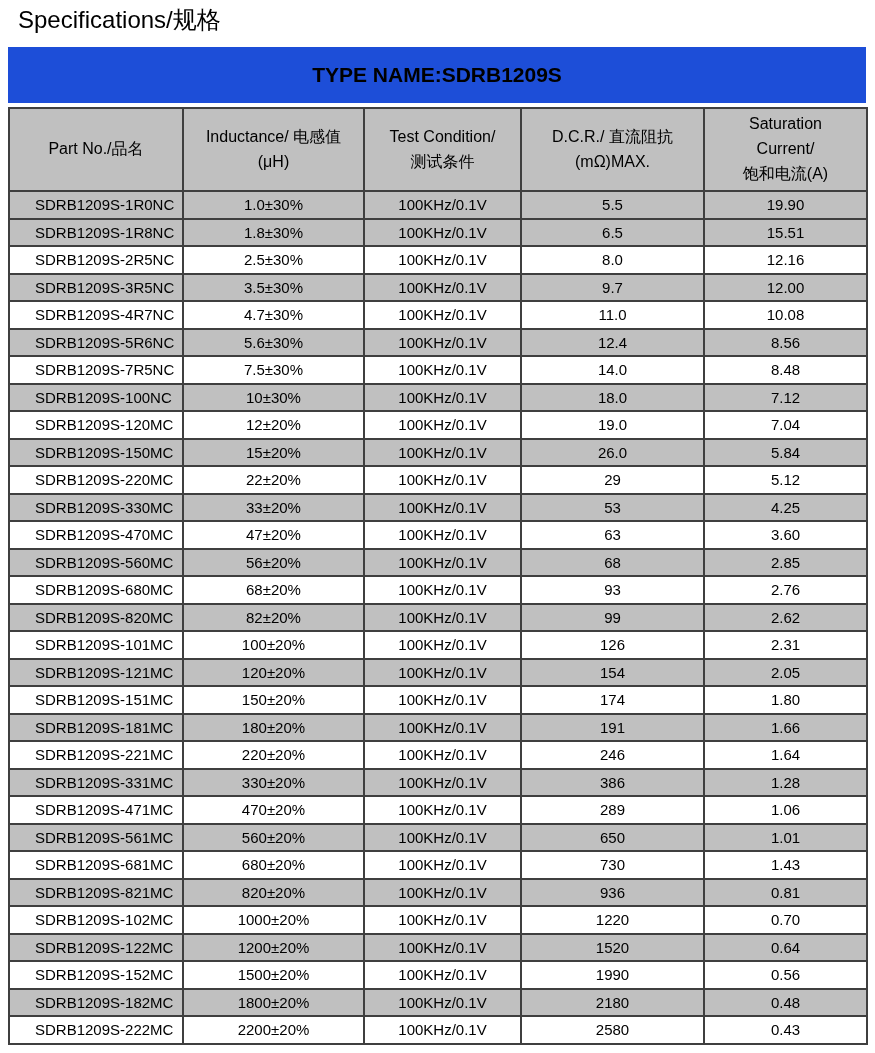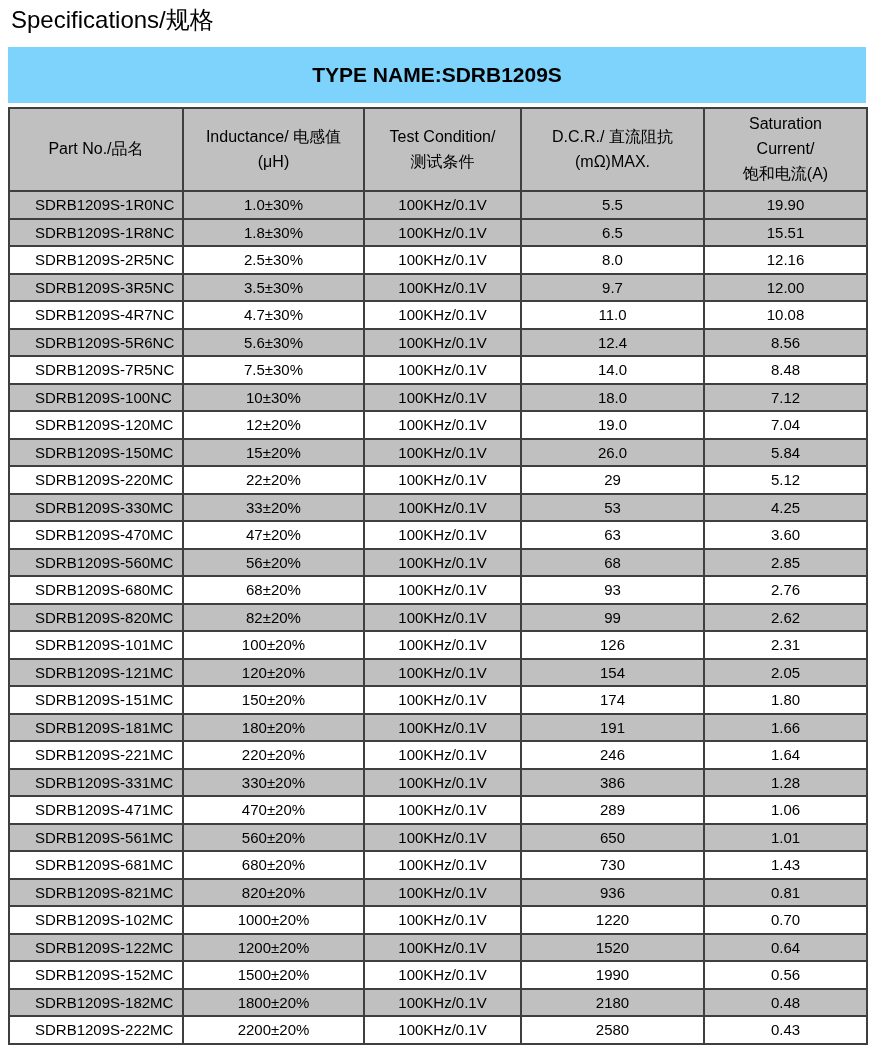--- a/index.html
+++ b/index.html
@@ -11,31 +11,31 @@
   }
   .page {
     position: relative;
     width: 875px;
     height: 1053px;
     background: #ffffff;
     overflow: hidden;
   }
   .page-title {
     margin: 0;
-    padding: 6px 0 0 11px;
+    padding: 6px 0 0 18px;
     font-size: 24px;
     font-weight: 400;
     letter-spacing: 0px;
     line-height: 28px;
   }
   .type-name-band {
     margin: 13px 0 0 8px;
     width: 858px;
     height: 56px;
-    background: #7dd3fc;
+    background: #1d4ed8;
     display: flex;
     align-items: center;
     justify-content: center;
     font-size: 21px;
     font-weight: 700;
   }
   table.spec-table {
     margin: 4px 0 0 8px;
     width: 858px;
     border-collapse: collapse;

